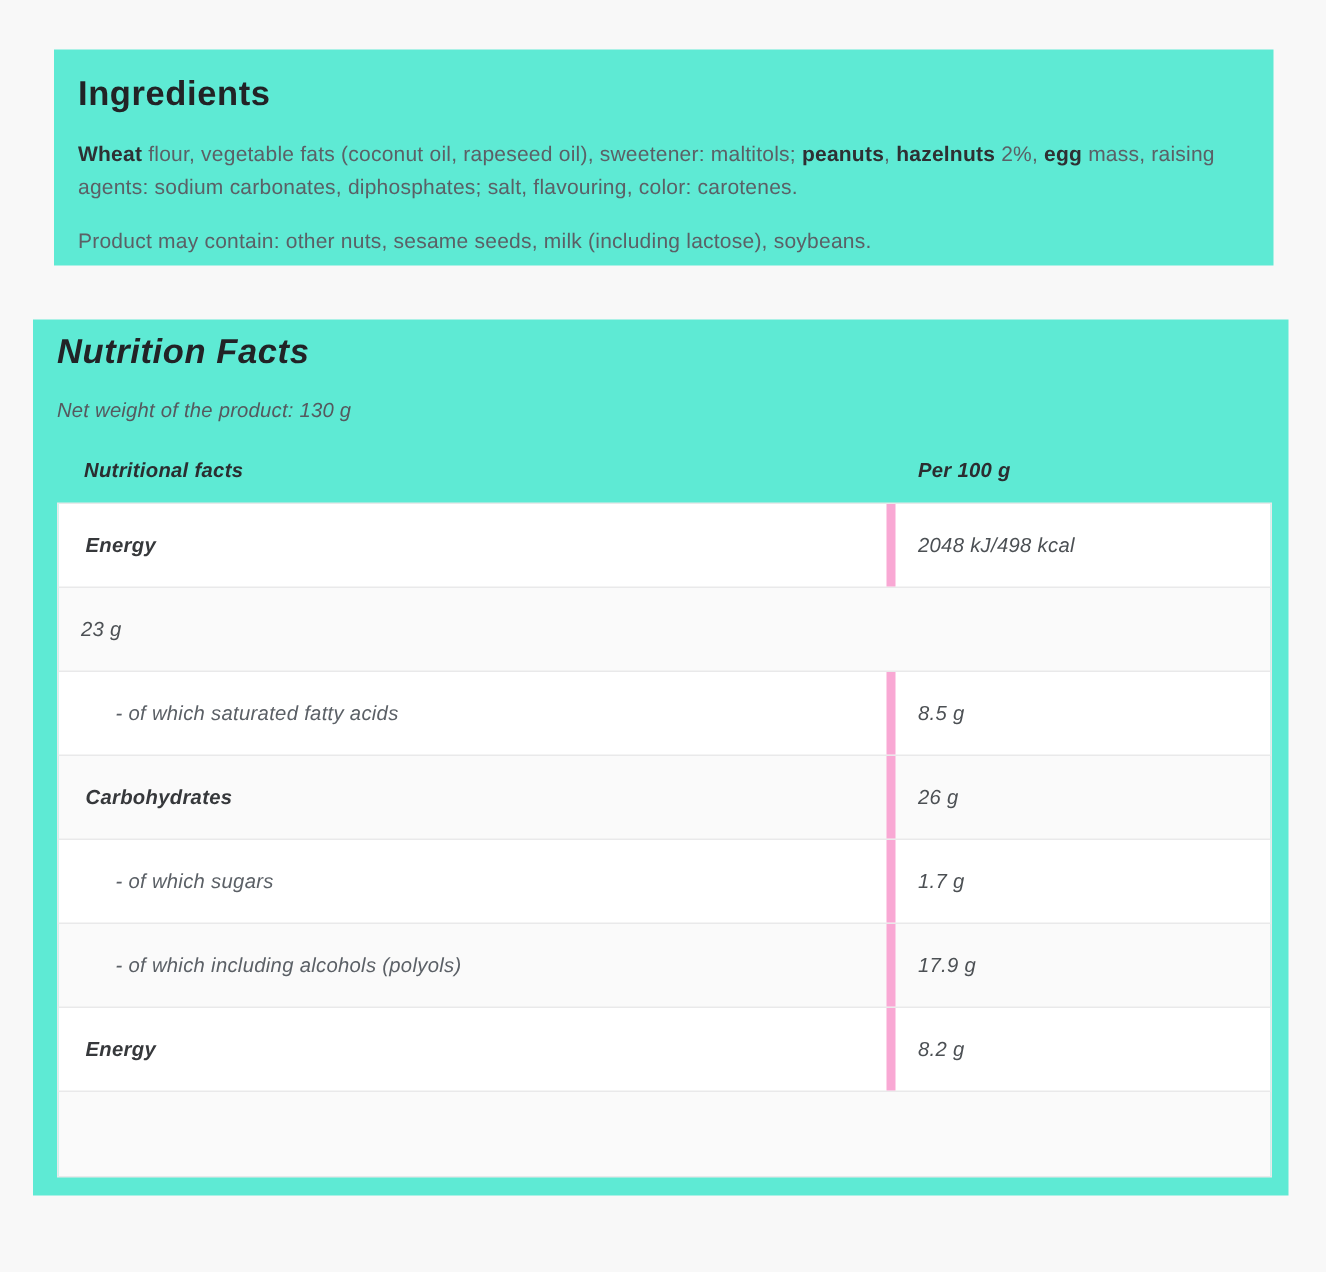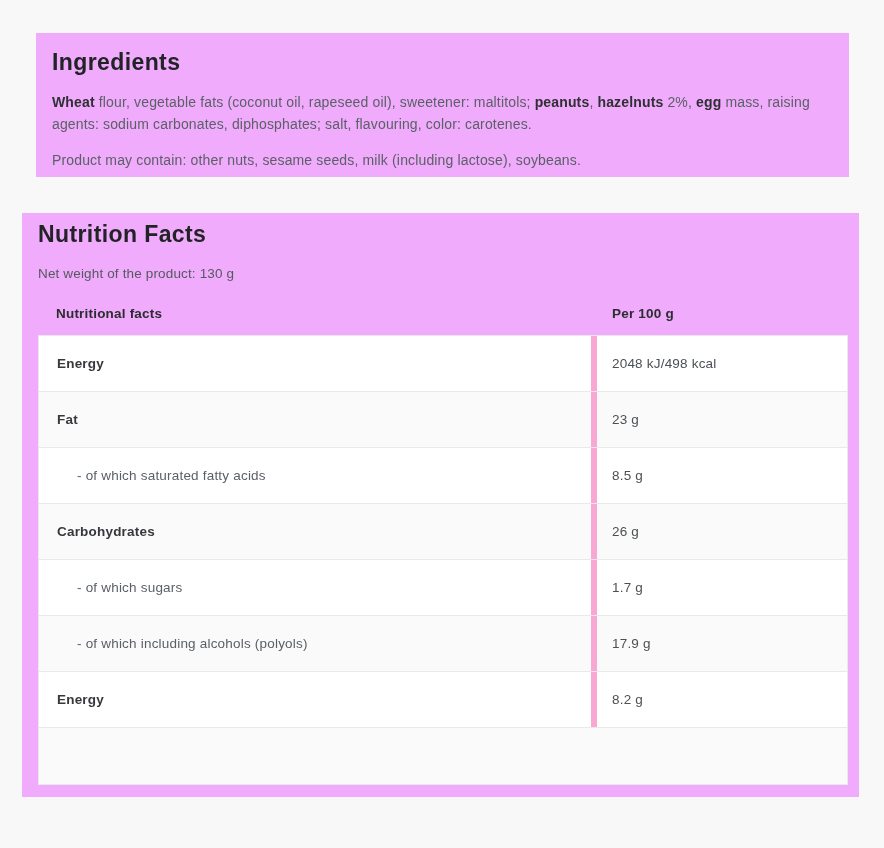--- a/index.html
+++ b/index.html
@@ -7,35 +7,36 @@
   body {
     width: 884px;
     height: 848px;
     background: #f8f8f8;
     font-family: "Liberation Sans", sans-serif;
     position: relative;
     overflow: hidden;
   }
   .card {
     position: absolute;
-    background: #f0abfc;
+    background: #5eead4;
   }
   .card-ingredients {
     left: 36px;
     top: 33px;
     width: 813px;
     height: 144px;
     padding: 14px 16px 6px 16px;
   }
   .card-nutrition {
     left: 22px;
     top: 213px;
     width: 837px;
     height: 584px;
     padding: 6px 16px 16px 16px;
+    font-style: italic;
   }
   .section-title {
     margin: 0;
     font-size: 23px;
     line-height: 30px;
     font-weight: 700;
     letter-spacing: 0.4px;
     color: #222326;
   }
   .ing-paragraph {
@@ -132,21 +133,20 @@
     <div class="nf-header">
       <div class="nf-h-label">Nutritional facts</div>
       <div class="nf-h-value">Per 100 g</div>
     </div>
     <div class="nf-body">
         <div class="nf-row">
           <div class="nf-cell-label">Energy</div>
           <div class="nf-cell-value">2048 kJ/498 kcal</div>
         </div>
         <div class="nf-row">
-          <div class="nf-cell-label">Fat</div>
           <div class="nf-cell-value">23 g</div>
         </div>
         <div class="nf-row">
           <div class="nf-cell-label indent">- of which saturated fatty acids</div>
           <div class="nf-cell-value">8.5 g</div>
         </div>
         <div class="nf-row">
           <div class="nf-cell-label">Carbohydrates</div>
           <div class="nf-cell-value">26 g</div>
         </div>

